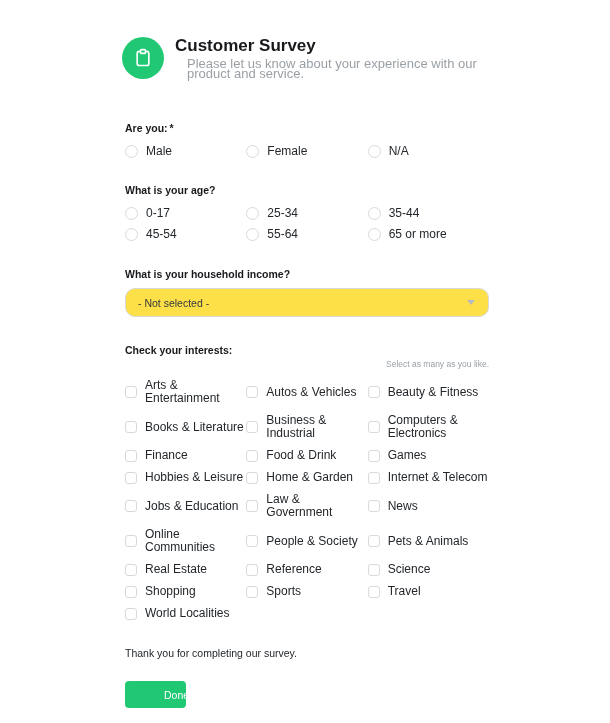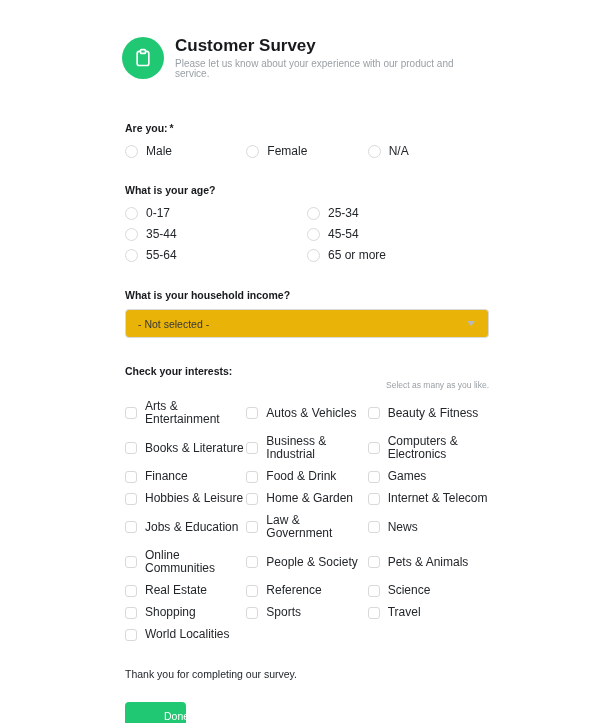--- a/index.html
+++ b/index.html
@@ -14,46 +14,46 @@
   body{font-family:"Liberation Sans","DejaVu Sans",sans-serif;}
   .page{position:relative;width:610px;height:723px;background:#fff;overflow:hidden;}
   .content{position:absolute;left:125px;top:36px;width:364px;}
 
   
   .header{display:flex;align-items:center;margin-left:-3px;}
   .logo{width:42px;height:42px;border-radius:50%;background:var(--accent);
         display:flex;align-items:center;justify-content:center;flex:none;}
   .header-text{margin-left:11px;}
   .page-title{margin:0;font-size:17px;line-height:19px;font-weight:700;color:var(--title);}
-  .page-subtitle{margin:4px 0 0;font-size:10px;line-height:10px;color:var(--muted);}
+  .page-subtitle{margin:4px 12px 0;font-size:13px;line-height:10px;color:var(--muted);}
 
   
   .question{margin:0;}
   .q-gender{margin-top:43px;}
   .q-age{margin-top:26px;}
   .q-income{margin-top:27px;}
   .q-interests{margin-top:27px;}
   .q-title{margin:0;font-size:10.5px;line-height:12px;font-weight:700;color:var(--title);}
   .q-desc{margin:3px 0 0;font-size:8.5px;line-height:10px;color:var(--muted);text-align:right;}
   .req{margin-left:2px;}
 
   .grid{display:grid;margin-top:11px;}
   .cols3{grid-template-columns:repeat(3,1fr);row-gap:8px;}
-  .cols2{grid-template-columns:repeat(2,1fr);row-gap:8px;}
+  .cols2{grid-template-columns:repeat(3,1fr);row-gap:8px;}
   .cols3.cbgrid{margin-top:10px;row-gap:9px;}
 
   .option{display:flex;align-items:center;font-size:12px;line-height:13px;color:var(--text);cursor:default;}
   .radio{width:13px;height:13px;border:1px solid var(--border);border-radius:50%;
          background:#fff;margin-right:8px;flex:none;}
   .checkbox{width:12px;height:12px;border:1px solid var(--border);border-radius:3px;
             background:#fff;margin-right:8px;flex:none;}
 
   
-  .select{margin-top:8px;width:364px;height:29px;border:1px solid var(--border);border-radius:4px;
-          background:#eab308;display:flex;align-items:center;justify-content:space-between;
+  .select{margin-top:8px;width:364px;height:29px;border:1px solid var(--border);border-radius:10px;
+          background:#fde047;display:flex;align-items:center;justify-content:space-between;
           padding:0 11px 0 12px;font-size:10.5px;color:#34383c;}
   .caret{width:0;height:0;border-left:4px solid transparent;border-right:4px solid transparent;
          border-top:5px solid #b7babd;margin-right:2px;}
 
   
   .thanks{margin:27px 0 0;font-size:10.5px;line-height:12px;color:var(--text);}
   .done-btn{margin-top:22px;width:61px;height:27px;border:none;border-radius:4px;
             background:var(--accent);color:#fff;font-family:inherit;font-size:10.5px;
             display:flex;align-items:center;justify-content:center;cursor:pointer;padding-left:48px;}
 </style>

